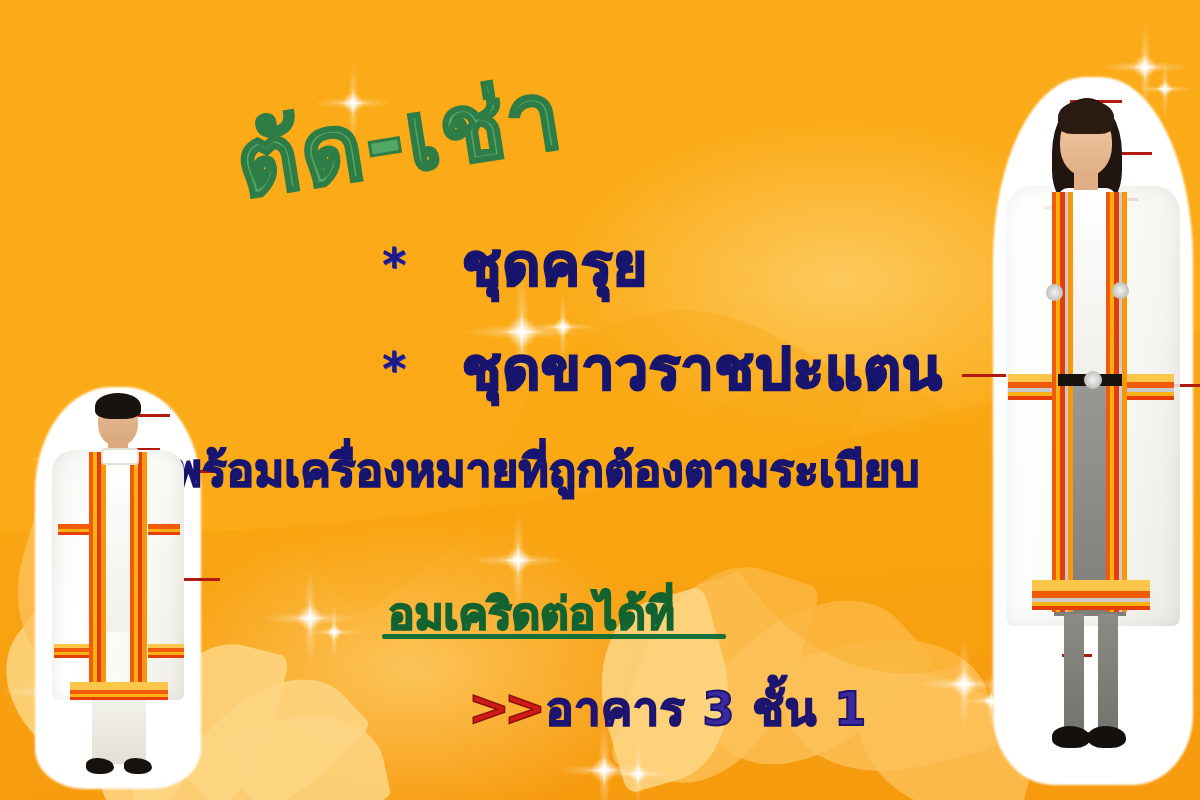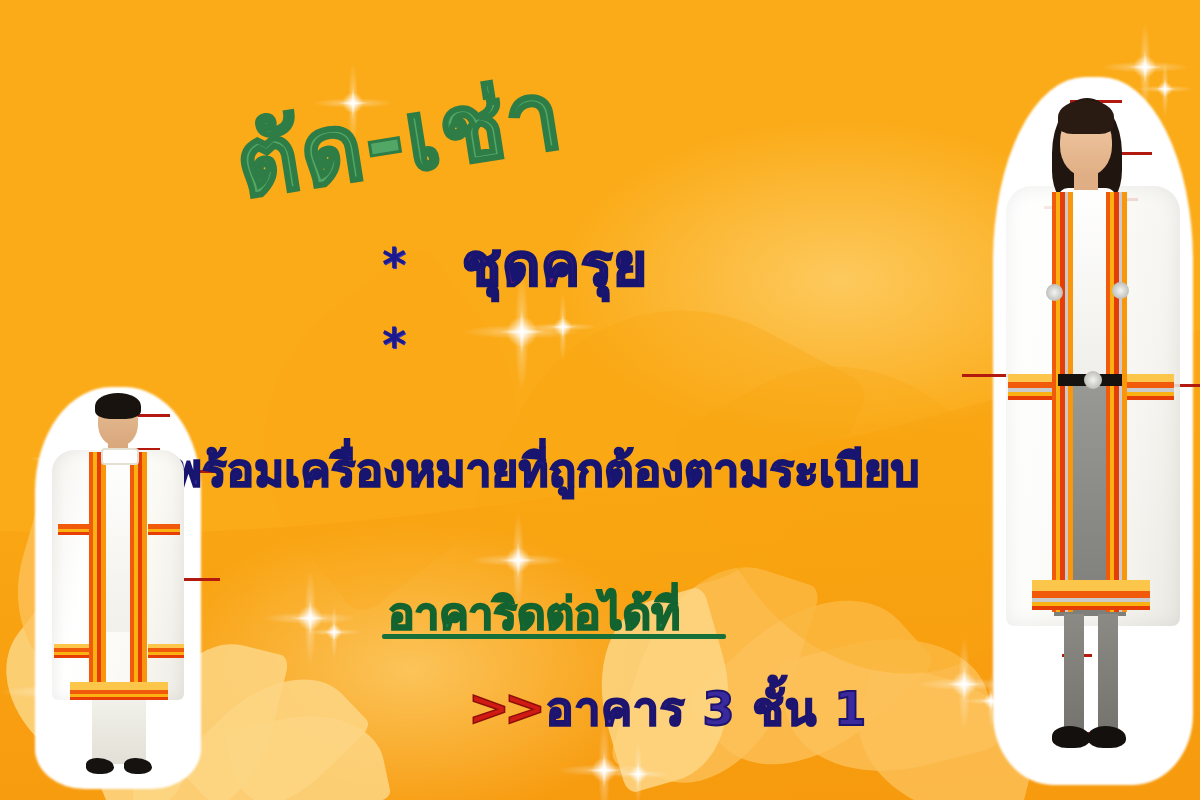--- a/index.html
+++ b/index.html
@@ -146,21 +146,21 @@
     color: #1C1A8E;
     font-size: 46px;
     font-weight: 700;
     line-height: 1;
     margin-right: 56px;
     text-shadow: 1px 1px 0 #3C39B4;
   }
   .bullet-text {
     font-size: 58px;
     font-weight: 700;
-    color: #701a75;
+    color: #0f172a;
     -webkit-text-stroke: 2.5px #17156F;
     letter-spacing: 1px;
   }
 
   .subline {
     position: absolute;
     font-size: 45px;
     font-weight: 700;
     color: #2C2AA5;
     -webkit-text-stroke: 2px #171570;
@@ -556,25 +556,26 @@
 
   <div class="headline">ตัด-เช่า</div>
 
   <div class="bullet-row" style="left:382px; top:218px;">
     <span class="bullet-mark">*</span>
     <span class="bullet-text">ชุดครุย</span>
   </div>
 
   <div class="bullet-row" style="left:382px; top:322px;">
     <span class="bullet-mark">*</span>
+    <span class="bullet-text">ชุดขาวราชปะแตน</span>
   </div>
 
   <div class="subline" style="left:172px; top:434px;">พร้อมเครื่องหมายที่ถูกต้องตามระเบียบ</div>
 
-  <div class="contact" style="left:388px; top:578px;">อาคาริดต่อได้ที่</div>
+  <div class="contact" style="left:388px; top:578px;">อมเคริดต่อได้ที่</div>
   <div class="contact-rule" style="left:382px; top:634px; width:344px;"></div>
 
   <div class="address-row" style="left:468px; top:672px;">
     <span class="chevrons">&gt;&gt;</span>
     <span class="address-text">อาคาร  3  ชั้น  1</span>
   </div>
 
 </div>
 
 </body></html>

